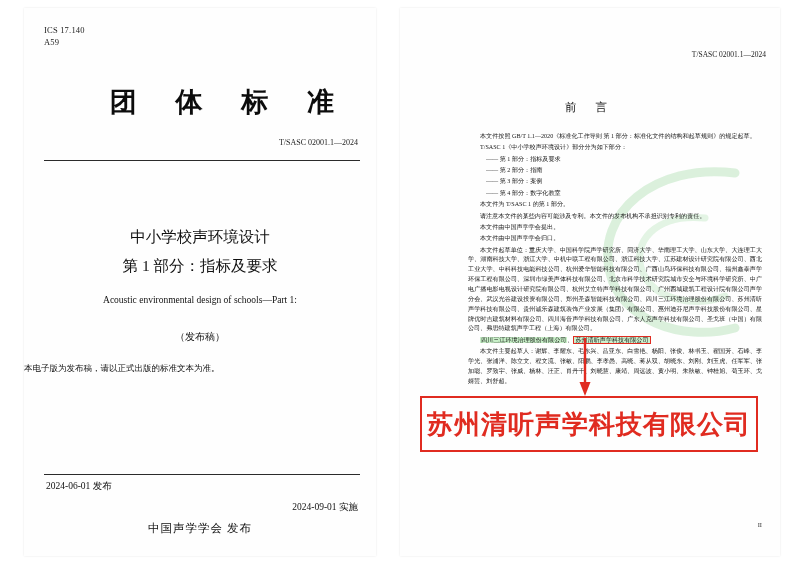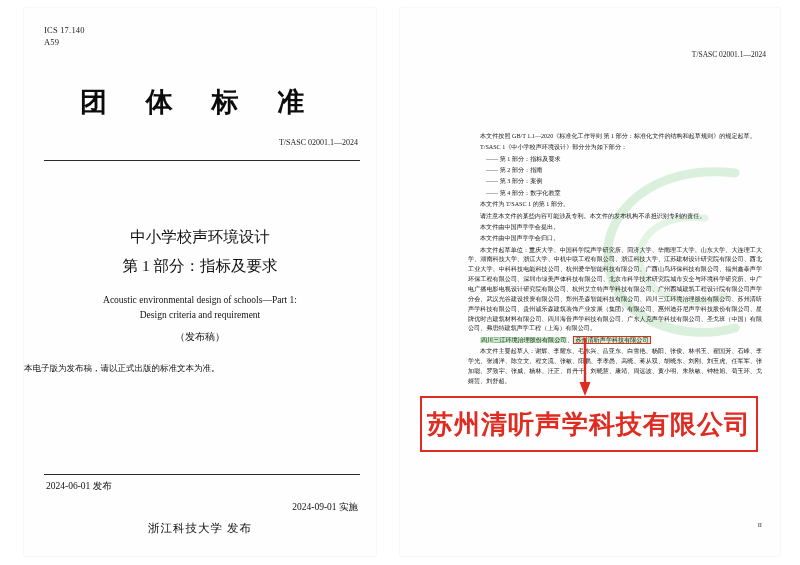--- a/index.html
+++ b/index.html
@@ -50,21 +50,21 @@
   .big-title {
     position: absolute;
     left: 26px;
     top: 76px;
     width: 300px;
     font-size: 27px;
     font-weight: bold;
     letter-spacing: 16px;
     color: #0c0c0c;
     font-family: "Liberation Serif", serif;
-    text-align: center;
+    text-align: right;
   }
   .rule {
     position: absolute;
     left: 20px;
     right: 16px;
     top: 152px;
     border-top: 1px solid #2b2b2b;
   }
   .cn-title {
     position: absolute;
@@ -254,39 +254,39 @@
 
     <div class="rule"></div>
 
     <div class="cn-title">
       <div>中小学校声环境设计</div>
       <div>第 1 部分：指标及要求</div>
     </div>
 
     <div class="en-title">
       <div>Acoustic environmental design of schools—Part 1:</div>
-      <div>Design criteria and requirement</div>
     </div>
 
     <div class="draft">（发布稿）</div>
 
     <div class="note">本电子版为发布稿，请以正式出版的标准文本为准。</div>
 
     <div class="rule-bottom"></div>
 
     <div class="date-issue">2024-06-01 发布</div>
     <div class="date-impl">2024-09-01 实施</div>
 
-    <div class="publisher">浙江科技大学  发布</div>
+    <div class="publisher">中国声学学会  发布</div>
   </div>
 
   <div class="right-sheet">
 
     <div class="r-header">T/SASC 02001.1—2024</div>
 
+    <div class="r-title">前  言</div>
 
     <svg class="watermark" viewBox="0 0 175 190">
       <path d="M150 15 C 70 5, 10 55, 25 115 C 35 160, 95 185, 150 170" fill="none" stroke="#bfe6c2" stroke-width="9" stroke-linecap="round"></path>
       <path d="M120 60 C 70 55, 45 85, 58 115 C 70 142, 110 150, 140 138" fill="none" stroke="#cdeccf" stroke-width="7" stroke-linecap="round"></path>
     </svg>
 
     <div class="r-body">
       <p>本文件按照 GB/T 1.1—2020《标准化工作导则  第 1 部分：标准化文件的结构和起草规则》的规定起草。</p>
       <p>T/SASC 1《中小学校声环境设计》部分分为如下部分：</p>
       <p class="dash">—— 第 1 部分：指标及要求</p>

